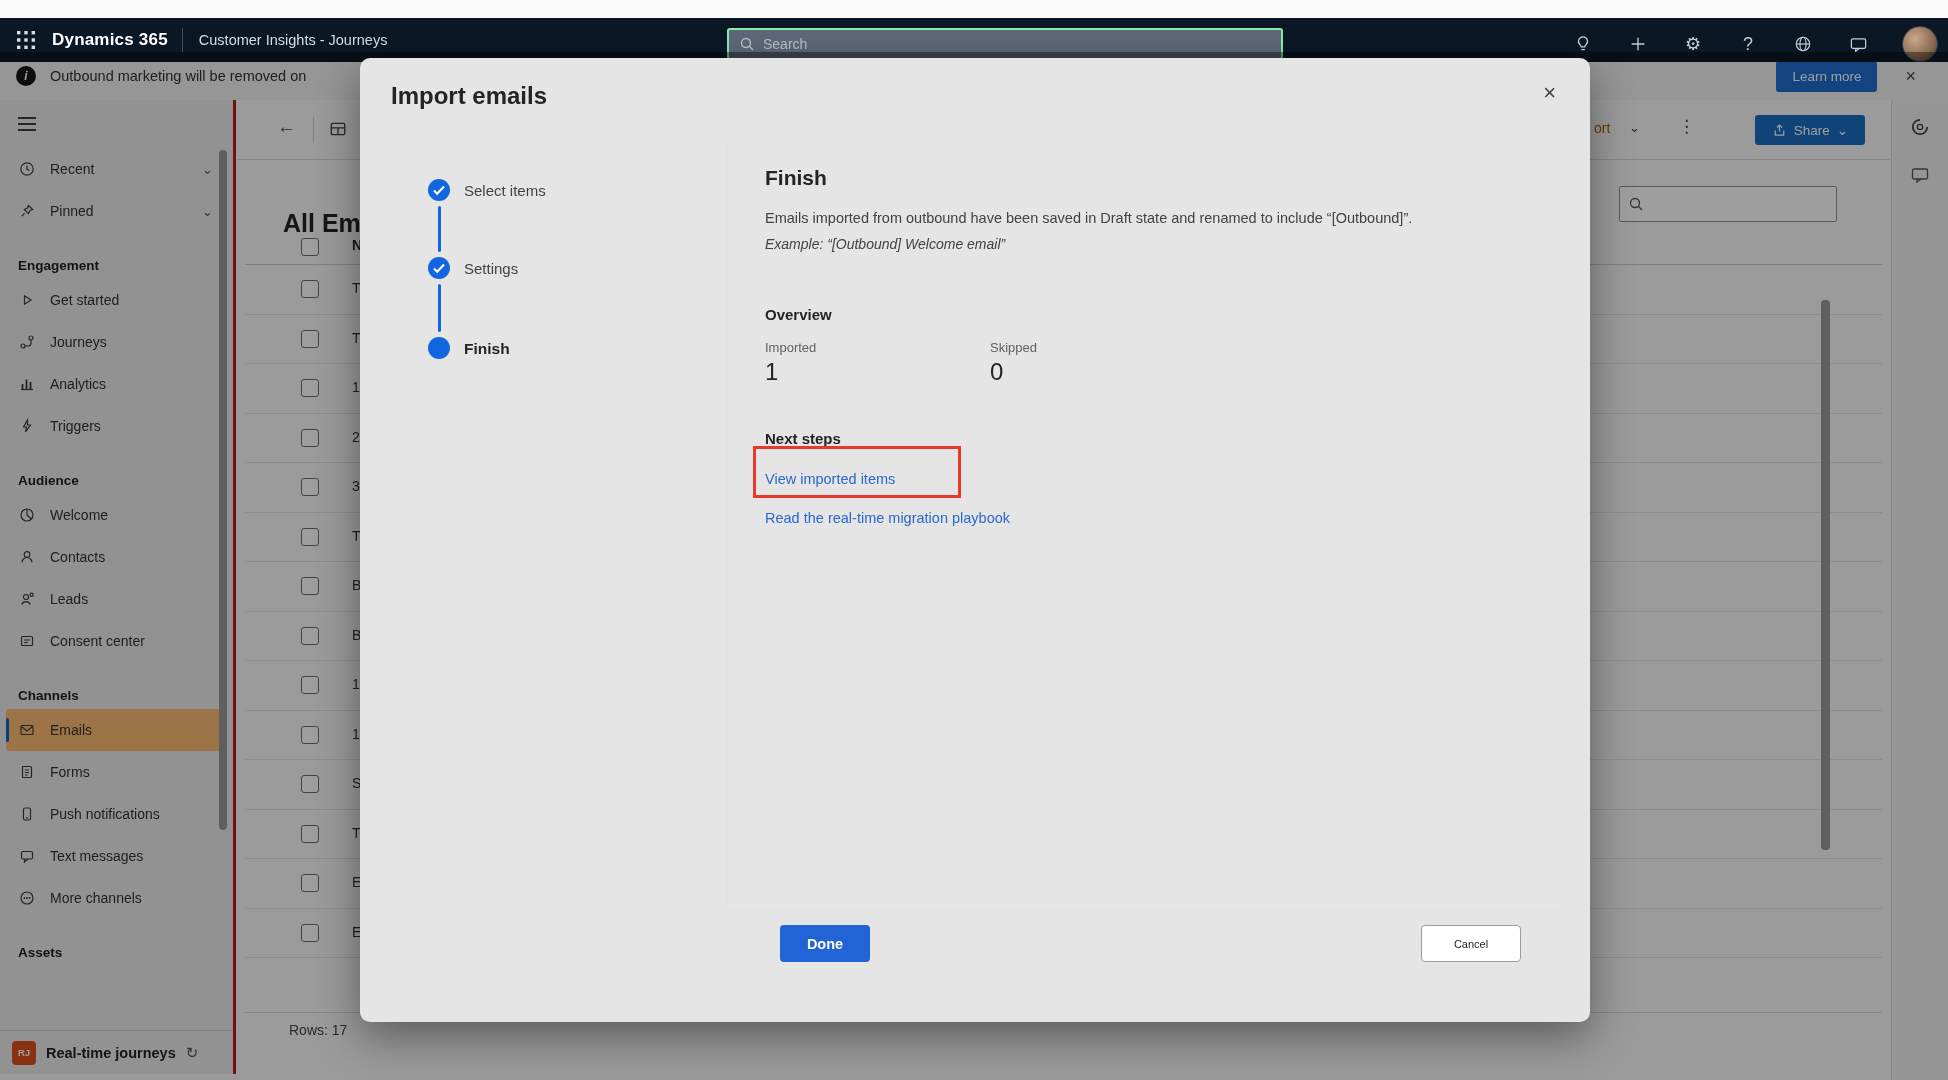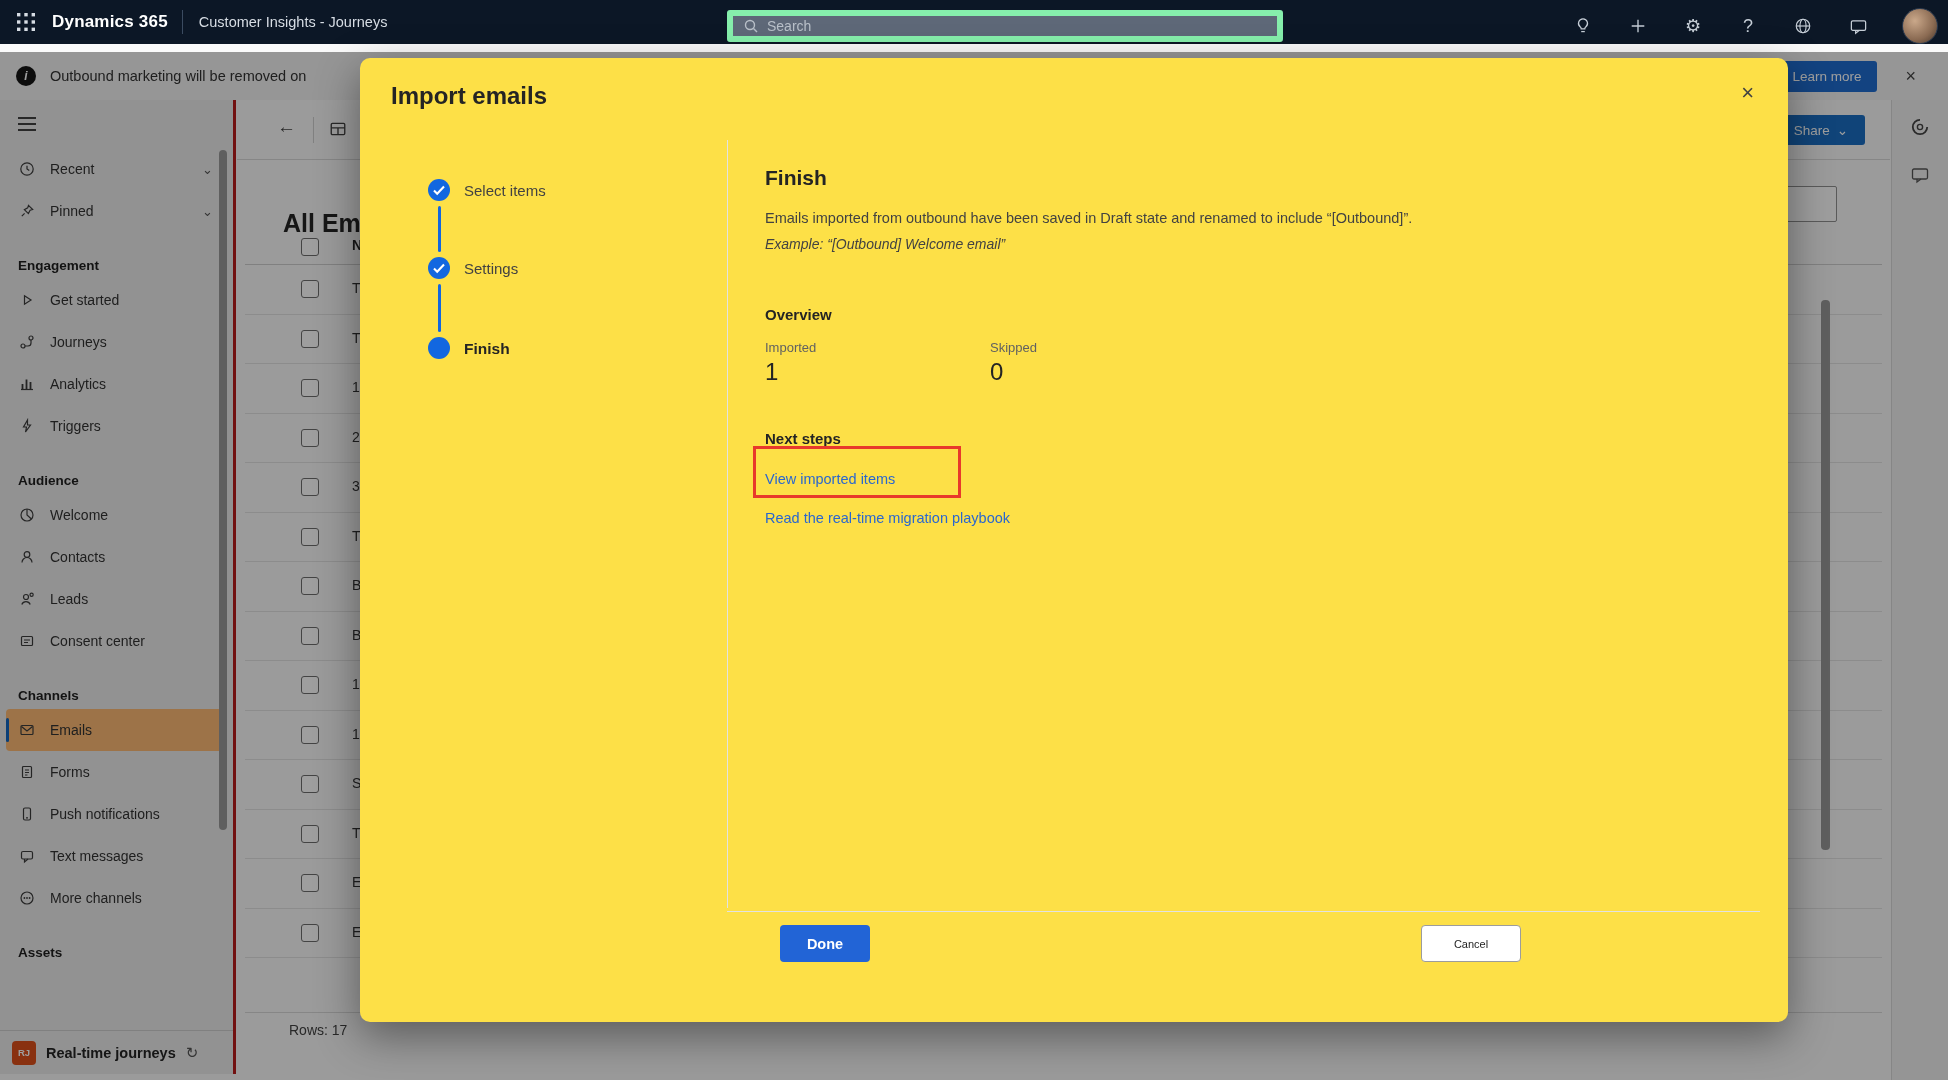--- a/index.html
+++ b/index.html
@@ -1,25 +1,25 @@
 <!DOCTYPE html>
 <html><head>
 <meta charset="utf-8">
 <style>
   html,body{margin:0;padding:0;background:#222;}
   *{box-sizing:border-box;font-family:"Liberation Sans","DejaVu Sans",sans-serif;}
   .screen{position:relative;width:1948px;height:1080px;overflow:hidden;background:#fafafa;}
 
   
-  .topbar{position:absolute;left:0;top:0;width:100%;height:44px;background:#0c1726;display:flex;align-items:center;z-index:10;}
+  .topbar{position:absolute;left:0;top:18px;width:100%;height:44px;background:#0c1726;display:flex;align-items:center;z-index:10;}
   .waffle{width:52px;height:52px;display:flex;align-items:center;justify-content:center;cursor:pointer;}
   .brand{color:#fff;font-size:17px;font-weight:700;letter-spacing:.2px;margin-right:14px;}
   .tb-div{width:1px;height:24px;background:#3b4b60;margin-right:16px;}
   .appname{color:#d7dde4;font-size:14.5px;}
-  .tb-search{position:absolute;left:727px;top:10px;width:556px;height:32px;background:#5e6878;border:6px solid #86efac;border-radius:3px;display:flex;align-items:center;padding:0 10px;gap:8px;}
+  .tb-search{position:absolute;left:727px;top:10px;width:556px;height:32px;background:#5e6878;border:2px solid #86efac;border-radius:3px;display:flex;align-items:center;padding:0 10px;gap:8px;}
   .tb-search span{color:#b9c0c9;font-size:14px;}
   .tb-right{position:absolute;right:10px;top:0;height:52px;display:flex;align-items:center;gap:33px;}
   .tbi{width:22px;height:22px;display:flex;align-items:center;justify-content:center;color:#c5cdd6;font-size:18px;cursor:pointer;}
   .avatar{width:36px;height:36px;border-radius:50%;background:radial-gradient(circle at 35% 35%,#caa88a,#8a6a52 60%,#41332a);border:1px solid #2c3b50;cursor:pointer;}
 
   
   .banner{position:absolute;left:0;top:52px;width:100%;height:48px;background:#f2f2f2;display:flex;align-items:center;padding:0 16px;gap:14px;}
   .info-ic{width:20px;height:20px;border-radius:50%;background:#161616;color:#fff;font-size:12px;font-weight:700;display:flex;align-items:center;justify-content:center;font-style:italic;}
   .banner-text{font-size:14.5px;color:#333;}
   .learn-btn{margin-left:auto;background:#1f6cd0;color:#fff;font-size:13.5px;padding:8px 16px;border:none;border-radius:3px;cursor:pointer;}
@@ -43,21 +43,21 @@
   .rj-sq{width:24px;height:24px;border-radius:4px;background:#dd4f1b;color:#fff;font-size:9.5px;font-weight:700;display:flex;align-items:center;justify-content:center;}
   .rj-label{font-size:14.5px;font-weight:600;color:#242424;}
   .rj-sync{color:#555;font-size:15px;}
 
   
   .main{position:absolute;left:237px;right:58px;top:0;bottom:0;background:#fafafa;}
   .cmdbar{position:absolute;left:0;right:0;top:0;height:60px;border-bottom:1px solid #d9d9d9;}
   .back-ar{position:absolute;left:40px;top:16px;font-size:19px;color:#424242;cursor:pointer;}
   .cmd-div{position:absolute;left:76px;top:17px;width:1px;height:26px;background:#d0d0d0;}
   .cmd-grid{position:absolute;left:92px;top:20px;color:#424242;cursor:pointer;}
-  .cmd-partial{position:absolute;left:1357px;top:20px;font-size:14px;color:#737373;}
+  .cmd-partial{position:absolute;left:1357px;top:20px;font-size:14px;color:#a16207;}
   .cmd-chev{position:absolute;left:1392px;top:20px;font-size:13px;color:#424242;cursor:pointer;}
   .cmd-dots{position:absolute;left:1441px;top:16px;font-size:17px;color:#424242;cursor:pointer;}
   .share-btn{position:absolute;left:1518px;top:15px;width:110px;height:30px;background:#1a6fc4;border:none;border-radius:3px;color:#fff;font-size:13.5px;display:flex;align-items:center;justify-content:center;gap:7px;cursor:pointer;}
   .page-title{position:absolute;left:46px;top:92px;font-size:25px;font-weight:700;color:#242424;white-space:nowrap;}
   .view-search{position:absolute;left:1382px;top:86px;width:218px;height:36px;background:#fff;border:1px solid #919191;border-radius:2px;display:flex;align-items:center;padding:0 8px;color:#555;}
   .thead{position:absolute;left:8px;right:8px;top:134px;height:31px;border-bottom:1px solid #cfcfcf;}
   .cb{position:absolute;left:56px;top:4px;width:18px;height:18px;border:1.5px solid #6e6e6e;border-radius:3px;background:#fff;cursor:pointer;}
   .hcell{position:absolute;left:107px;top:3px;font-size:14px;font-weight:700;color:#242424;}
   .tbody{position:absolute;left:8px;right:8px;top:165px;}
   .trow{position:relative;height:49.5px;border-bottom:1px solid #e2e2e2;}
@@ -68,21 +68,21 @@
   .t-scroll{position:absolute;left:1584px;top:200px;width:9px;height:550px;border-radius:4px;background:#9a9a9a;cursor:pointer;}
 
   
   .rail{position:absolute;right:0;top:0;bottom:0;width:57px;background:#f0f0f0;border-left:1px solid #d9d9d9;display:flex;flex-direction:column;align-items:center;padding-top:16px;gap:26px;}
   .rail .tbi{color:#444;}
 
   
   .overlay{position:absolute;left:0;top:52px;right:0;bottom:0;background:rgba(0,0,0,.38);z-index:20;}
 
   
-  .modal{position:absolute;left:360px;top:58px;width:1428px;height:964px;background:#fde047;border-radius:10px;box-shadow:0 14px 44px rgba(0,0,0,.42);z-index:30;}
+  .modal{position:absolute;left:360px;top:58px;width:1230px;height:964px;background:#e5e5e5;border-radius:10px;box-shadow:0 14px 44px rgba(0,0,0,.42);z-index:30;}
   .m-title{position:absolute;left:31px;top:24px;font-size:24px;font-weight:700;color:#242424;}
   .m-close{position:absolute;right:34px;top:24px;font-size:22px;color:#424242;cursor:pointer;line-height:1;}
   .step-dot{position:absolute;left:68px;width:22px;height:22px;}
   .step-line{position:absolute;left:78px;width:3px;background:#1267e0;border-radius:2px;}
   .step-label{position:absolute;left:104px;font-size:15px;color:#424242;}
   .step-label.cur{font-weight:700;color:#242424;font-size:15.5px;}
   .m-vdiv{position:absolute;left:367px;top:82px;height:768px;width:1px;background:#e2e2e2;}
   .m-h2{position:absolute;left:405px;top:108px;font-size:21px;font-weight:700;color:#242424;}
   .m-desc{position:absolute;left:405px;top:152px;width:800px;font-size:14.5px;color:#424242;}
   .m-example{position:absolute;left:405px;top:178px;font-size:14px;font-style:italic;color:#424242;}

